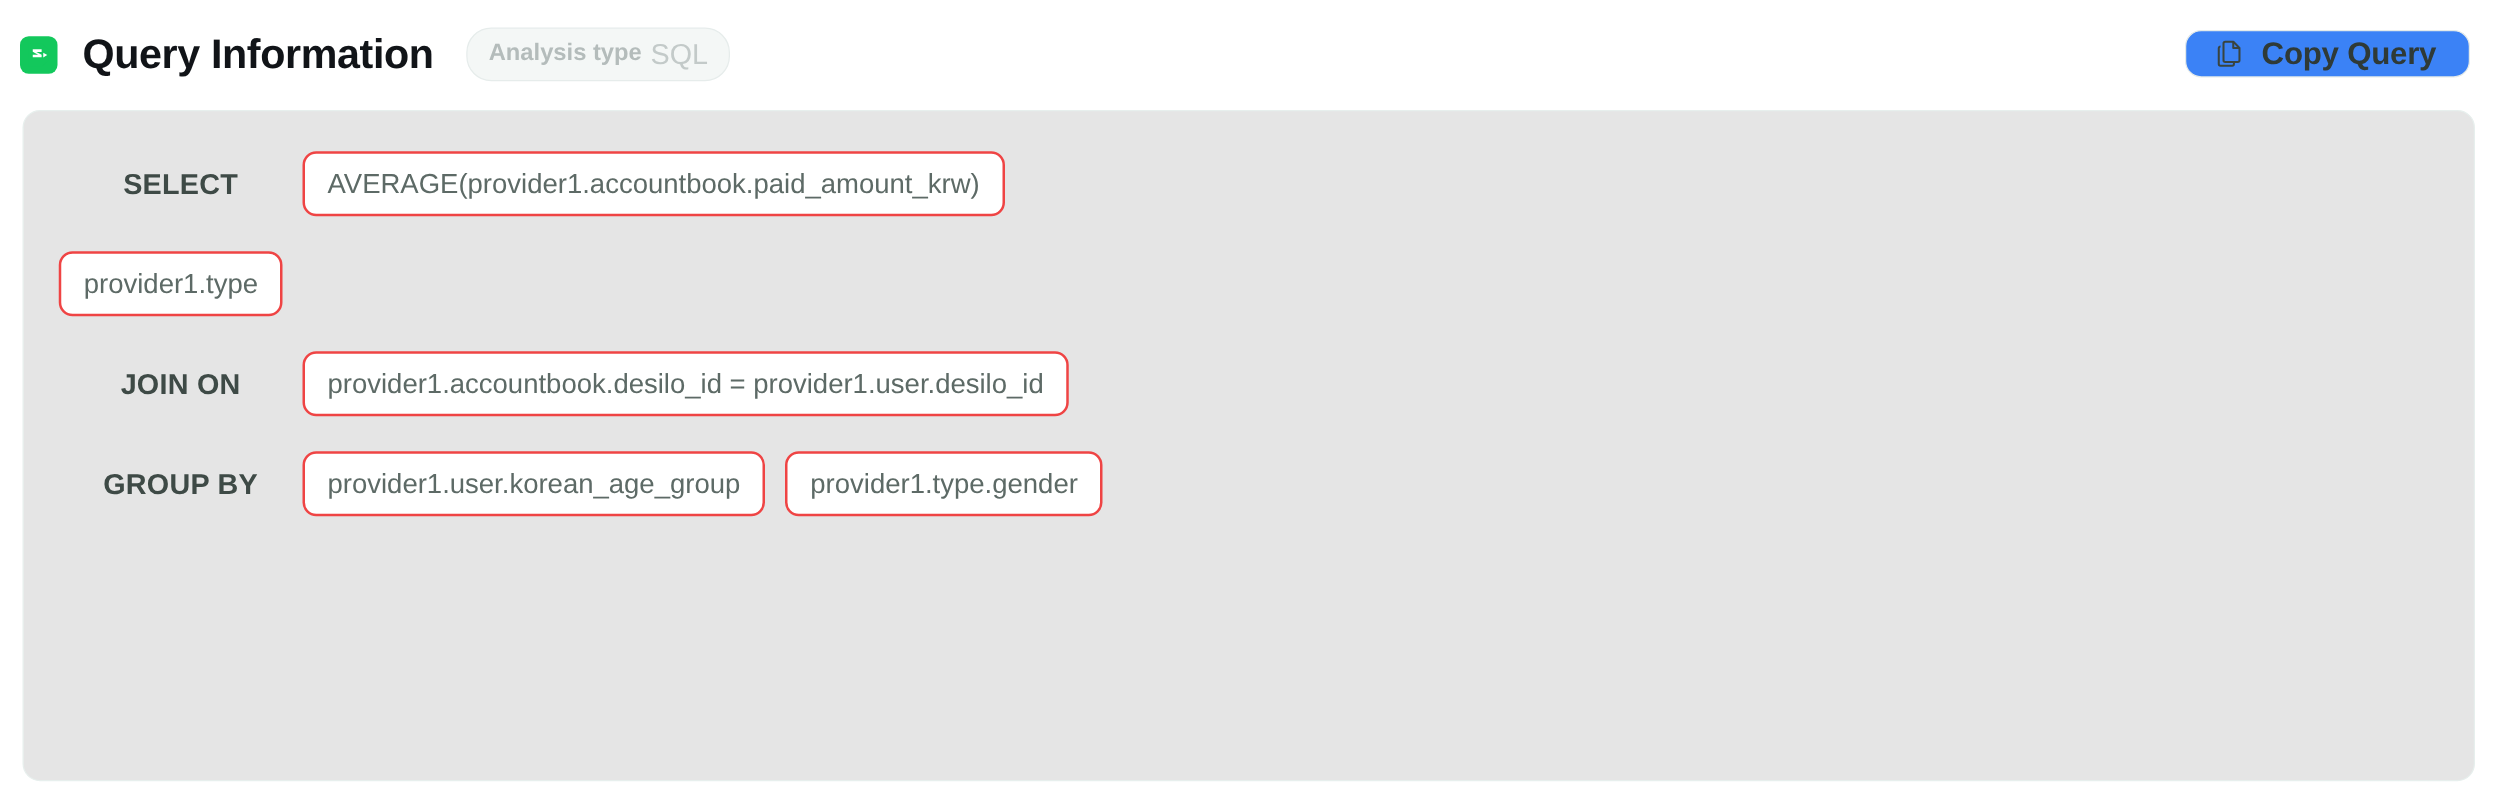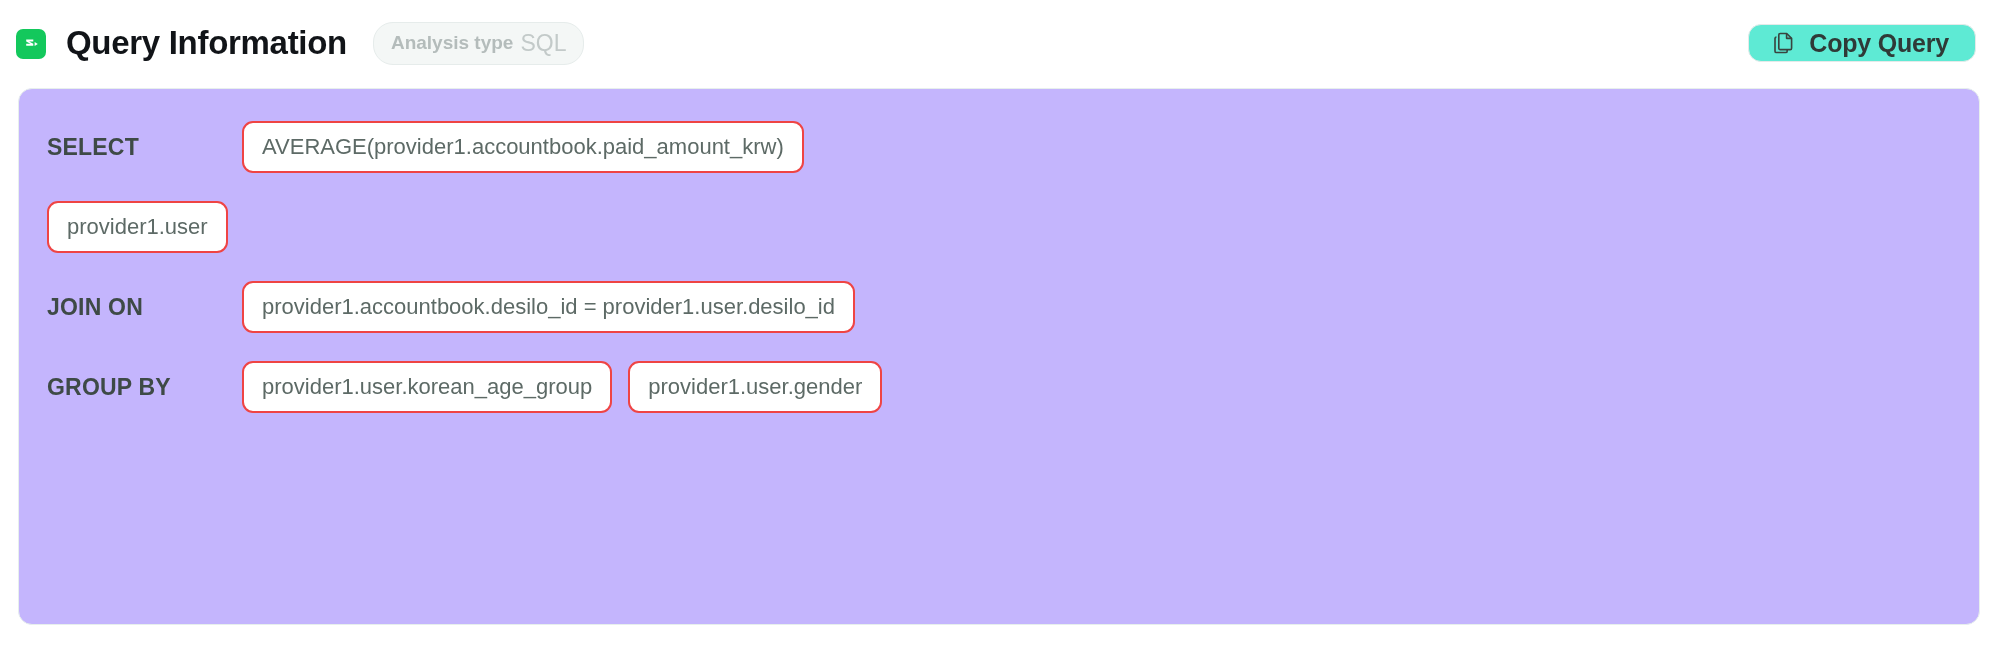--- a/index.html
+++ b/index.html
@@ -79,21 +79,21 @@
     font-size: 23px;
     font-weight: 400;
     color: #c3cac9;
   }
 
   .header-spacer { flex: 1 1 auto; }
 
   .copy-btn {
     height: 38px;
     border: 1px solid #e4eae9;
-    background: #5eead4;
+    background: #3b82f6;
     border-radius: 13px;
     display: flex;
     align-items: center;
     gap: 12px;
     padding: 0 26px 0 22px;
     cursor: pointer;
     white-space: nowrap;
   }
   .copy-btn .cb-label {
     font-size: 25px;
@@ -103,24 +103,25 @@
   }
   .copy-icon { width: 26px; height: 26px; flex: 0 0 auto; display:block; }
 
   
   .card {
     position: absolute;
     left: 18px;
     top: 88px;
     width: 1962px;
     height: 537px;
-    background: #c4b5fd;
+    background: #e5e5e5;
     border: 1px solid #e7efed;
     border-radius: 14px;
     padding: 28px 0 0 0;
+    text-align: center;
   }
 
   .rows {
     display: flex;
     flex-direction: column;
     gap: 20px;
     padding-left: 28px;
   }
 
   .row {
@@ -201,32 +202,32 @@
   <div class="card">
     <div class="rows" id="rows">
         <div class="row">
           <div class="row-label">SELECT</div>
           <div class="chips">
             <div class="chip">AVERAGE(provider1.accountbook.paid_amount_krw)</div>
           </div>
         </div>
         <div class="row">
           <div class="chips">
-            <div class="chip">provider1.user</div>
+            <div class="chip">provider1.type</div>
           </div>
         </div>
         <div class="row">
           <div class="row-label">JOIN ON</div>
           <div class="chips">
             <div class="chip">provider1.accountbook.desilo_id = provider1.user.desilo_id</div>
           </div>
         </div>
         <div class="row">
           <div class="row-label">GROUP BY</div>
           <div class="chips">
             <div class="chip">provider1.user.korean_age_group</div>
-            <div class="chip">provider1.user.gender</div>
+            <div class="chip">provider1.type.gender</div>
           </div>
         </div>
       </div>
   </div>
 
 </div>
 
 </body></html>

